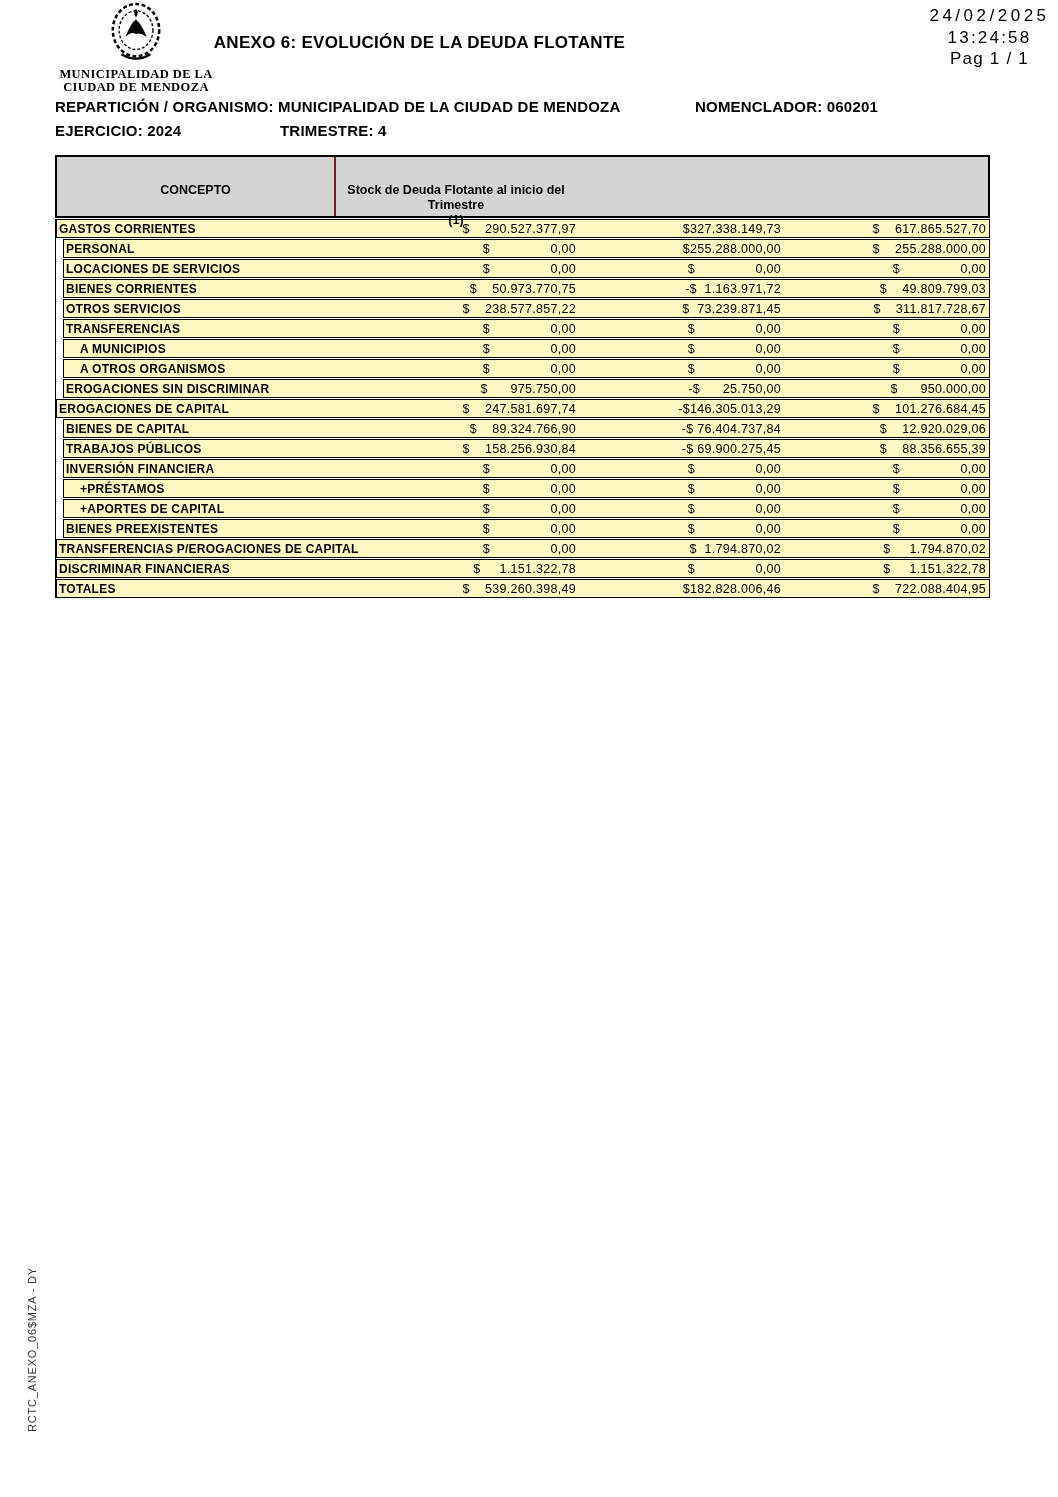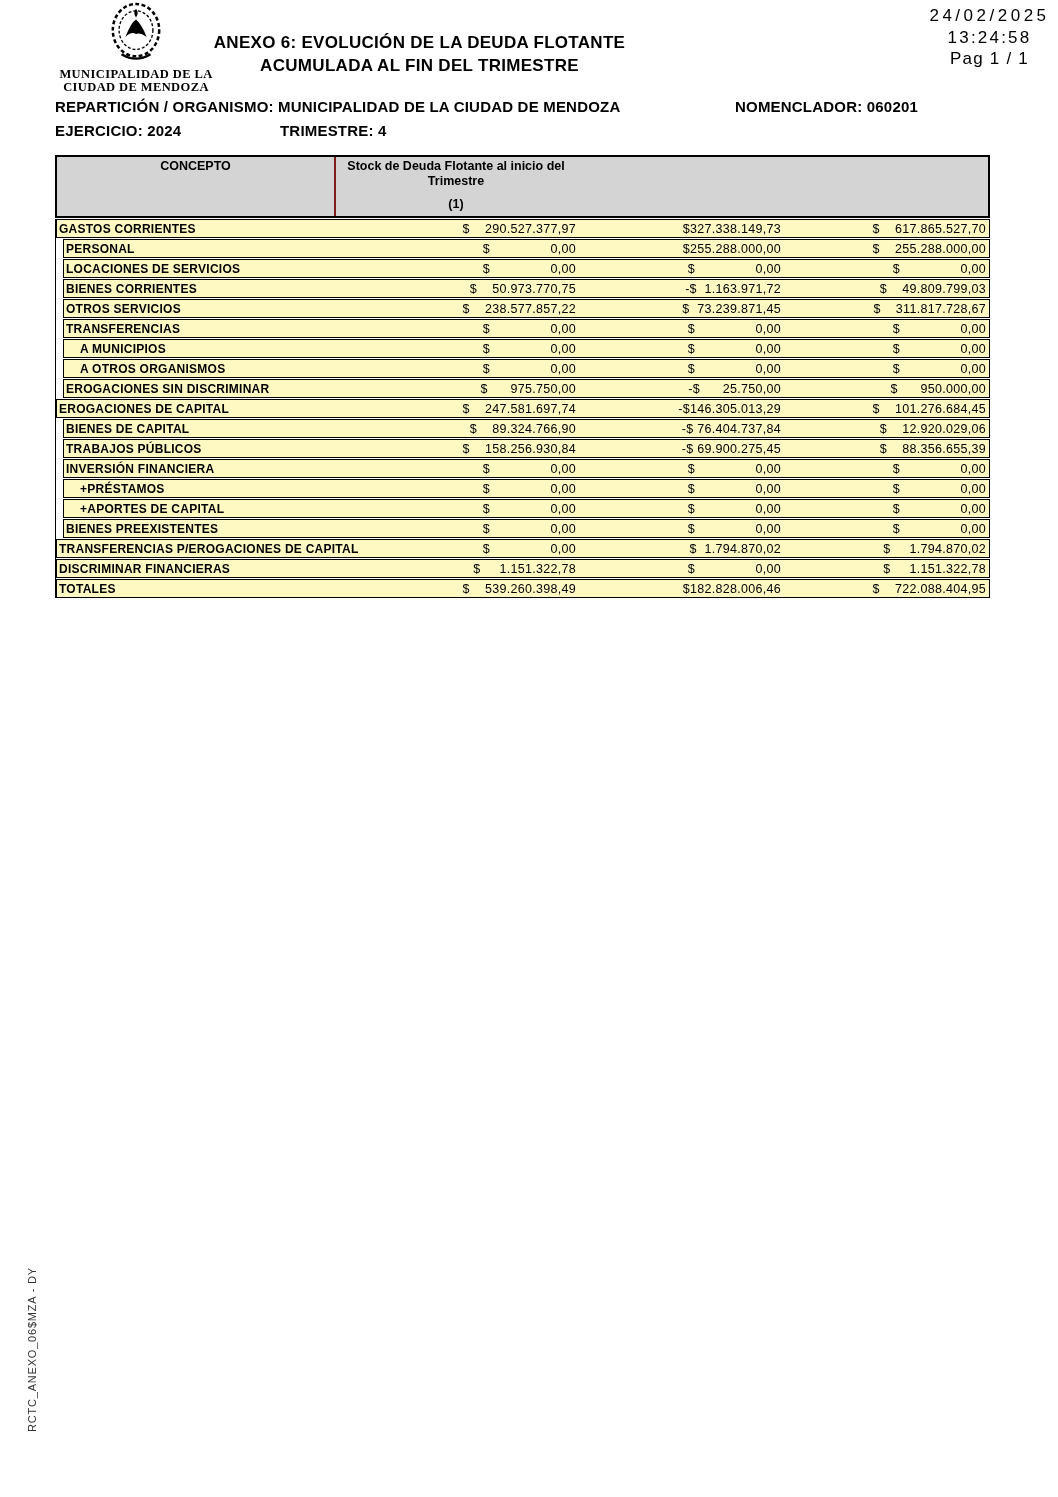--- a/index.html
+++ b/index.html
@@ -26,36 +26,36 @@
     position:absolute; top:5px; left:902px; width:175px; text-align:center;
     font-size:17px; line-height:21.5px; white-space:nowrap;
   }
   .datetime .date { letter-spacing:3.5px; }
   .datetime .time { letter-spacing:2.2px; }
   .datetime .pag  { letter-spacing:1.2px; }
 
   .meta { position:absolute; left:55px; top:98px; width:960px; font-weight:bold; font-size:15px; letter-spacing:0.2px; }
   .meta-line { position:relative; height:22px; }
   .meta-line + .meta-line { margin-top:2px; }
-  .meta .nomenclador { position:absolute; left:680px; top:0; }
+  .meta .nomenclador { position:absolute; left:640px; top:0; }
   .meta .trimestre  { position:absolute; left:225px; top:0; }
 
   
   .rpt-table { position:absolute; left:55px; top:155px; width:935px; }
 
   .thead {
     display:flex; background:#d4d4d4; border:2px solid #000;
     box-sizing:border-box; height:63px;
   }
   .th {
     box-sizing:border-box; display:flex; flex-direction:column;
     justify-content:space-between; text-align:center;
     font-weight:bold; font-size:12.5px; line-height:15px; padding-top:2px;
   }
-  .th .th-title { padding:0 4px; }
+  .th .th-title { padding:0 4px;margin-top:24px; }
   .th .th-sub { padding-bottom:4px; min-height:15px; }
   .th-concepto { width:277px; }
   .th-inicio   { width:242px; border-left:2px solid #7f1d1d; }
   .th-variacion{ width:209px; }
   .th-final    { flex:1; border-left:2px solid #000; }
 
   .tbody { border-left:1.5px solid #000; margin-top:1px; }
   .row {
     display:flex; border:1.5px solid #000; margin-top:1px;
     min-height:18px; box-sizing:border-box; background:#fef9c3;
@@ -94,21 +94,20 @@
     <path d="M15 54 q15 9 30 0" stroke="#000" stroke-width="2.4" fill="none"></path>
   </svg>
   <div class="logo-text">
     <div>MUNICIPALIDAD DE LA</div>
     <div>CIUDAD DE MENDOZA</div>
   </div>
 </div>
 
 <div class="doc-title">
   <div>ANEXO 6: EVOLUCIÓN DE LA DEUDA FLOTANTE</div>
-  <div>ACUMULADA AL FIN DEL TRIMESTRE</div>
 </div>
 
 <div class="datetime">
   <div class="date">24/02/2025</div>
   <div class="time">13:24:58</div>
   <div class="pag">Pag 1 / 1</div>
 </div>
 
 <div class="meta">
   <div class="meta-line">

